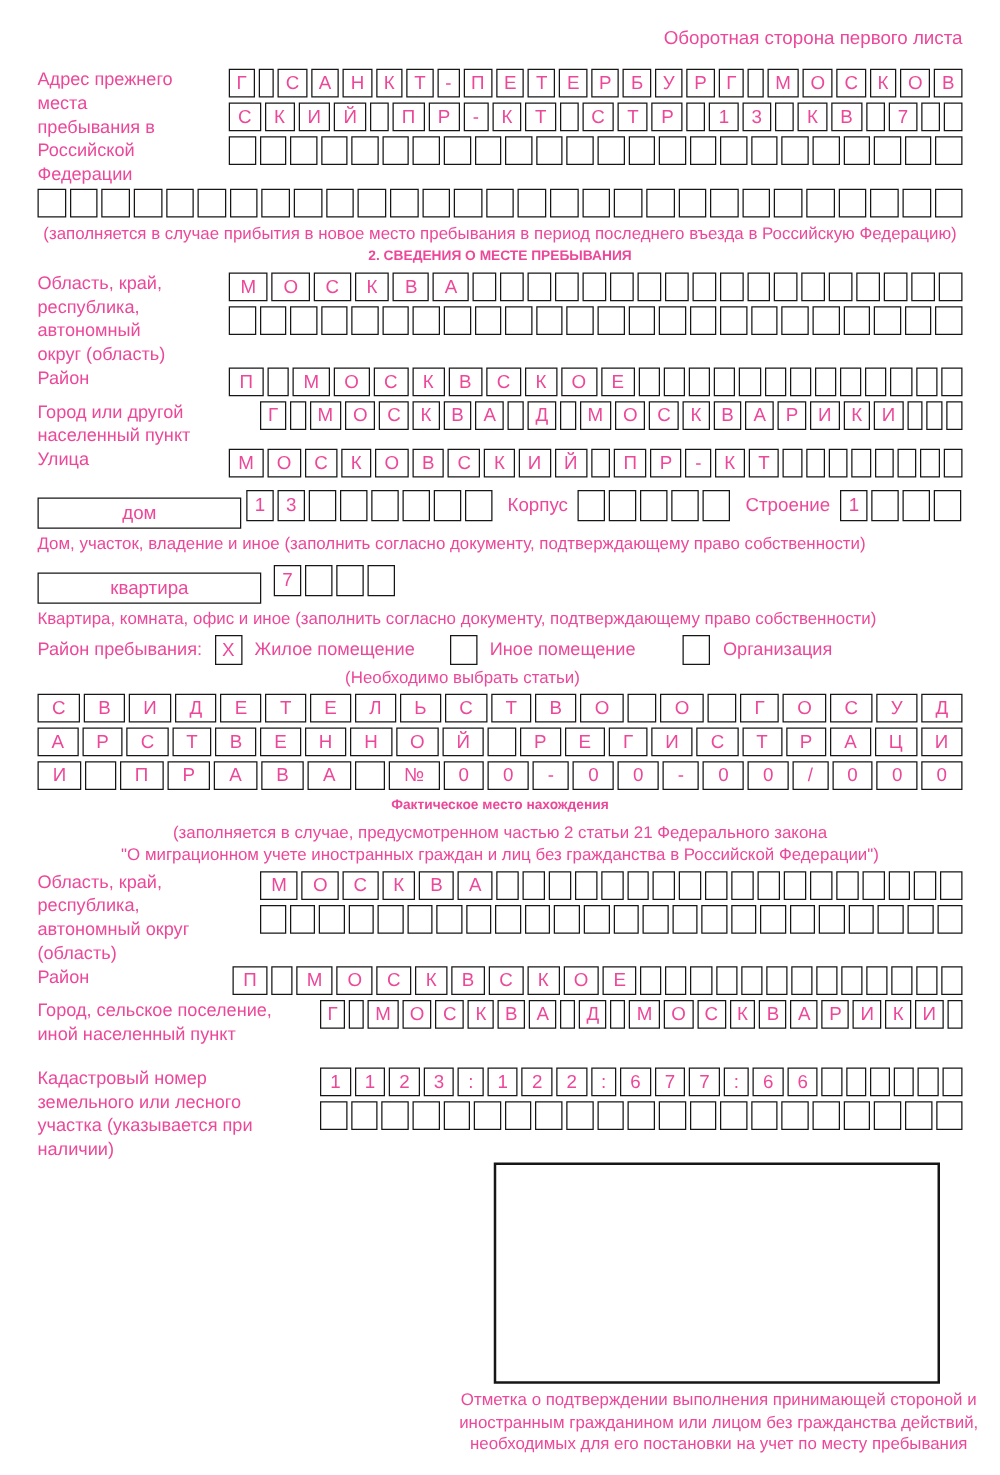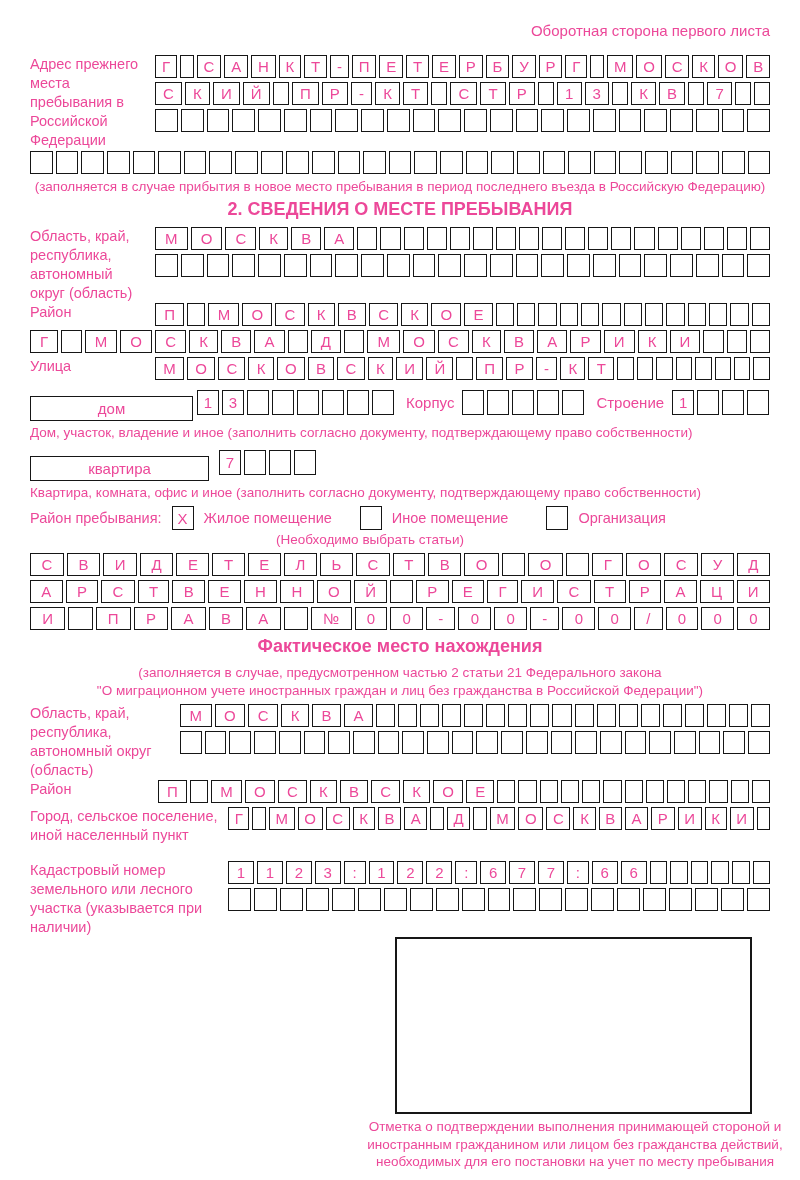--- a/index.html
+++ b/index.html
@@ -10,21 +10,21 @@
     padding:14px 30px 0 30px;
     font-family:Liberation Sans, sans-serif;
     color:#ec4899;
     overflow:hidden;
   }
   .header-note{
     text-align:right;
     font-size:15px;
     margin:8px 0 16px 0;
   }
-  .field{display:flex;align-items:flex-start;}
+  .field{display:flex;align-items:flex-start;gap:28px;}
   .label{
     font-size:14.5px;
     line-height:19px;
     flex:0 0 auto;
     padding-right:6px;
     box-sizing:border-box;
   }
   .w125{width:125px;}
   .w150{width:150px;}
   .w128{width:128px;}
@@ -43,21 +43,21 @@
     background:#fff;
   }
   .cells{display:flex;gap:3px;height:25px;}
   .cells .cell{flex:0 0 22px;}
   .fullrow{margin-top:1px;}
   .caption{
     font-size:13.5px;line-height:17px;margin:1px 0 3px 0;
   }
   .center{text-align:center;}
   .sec-title{
-    text-align:center;font-weight:bold;font-size:18px;
+    text-align:center;font-weight:bold;font-size:11px;
     margin:4px 0 7px 0;
   }
   .inline-row{display:flex;align-items:center;gap:4px;margin-bottom:3px;}
   .widebox{
     border:1.5px solid #161616;height:25px;box-sizing:border-box;
     display:flex;align-items:center;justify-content:center;
     font-size:15px;flex:0 0 auto;margin-top:12px;
   }
   .inline-label{font-size:15px;padding:0 4px 0 8px;flex:0 0 auto;}
   .mesto-row{display:flex;align-items:center;margin:5px 0 2px 0;font-size:14.5px;}
@@ -288,20 +288,21 @@
         <div class="cell"></div>
         <div class="cell"></div>
         <div class="cell"></div>
         <div class="cell"></div>
         <div class="cell"></div>
         <div class="cell"></div>
       </div>
   </div>
 
   <div class="field">
+    <div class="label w150">Город или другой населенный пункт</div>
     <div class="grid">
         <div class="cell">Г</div>
         <div class="cell"></div>
         <div class="cell">М</div>
         <div class="cell">О</div>
         <div class="cell">С</div>
         <div class="cell">К</div>
         <div class="cell">В</div>
         <div class="cell">А</div>
         <div class="cell"></div>

